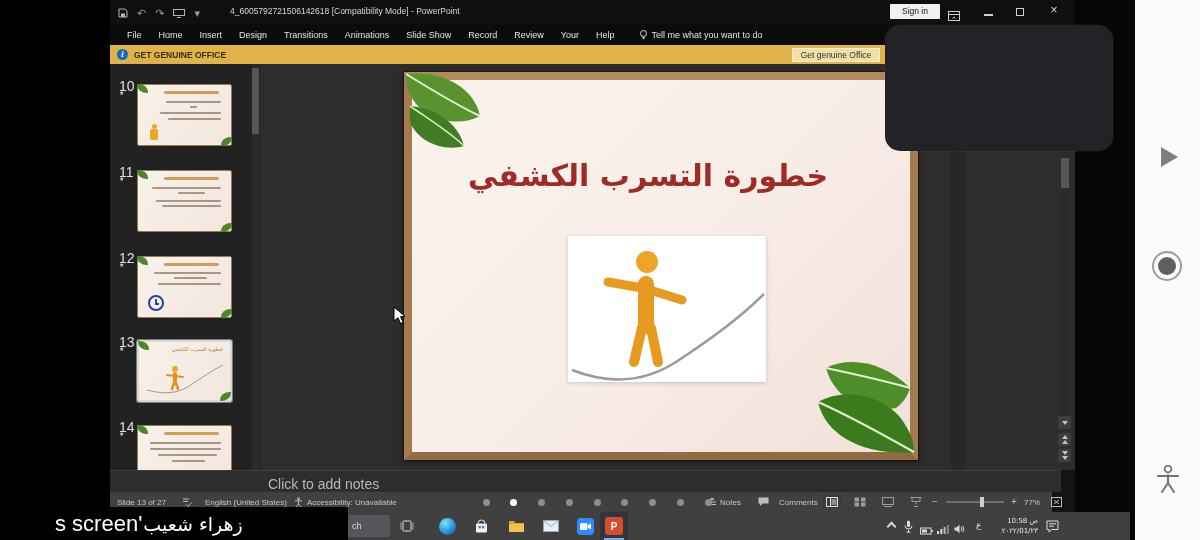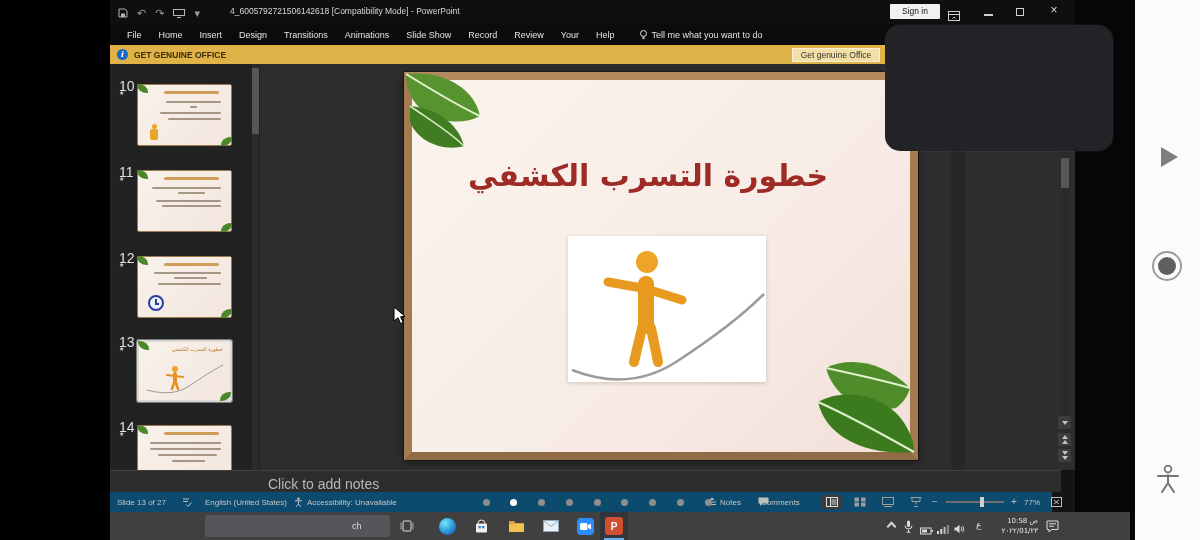--- a/index.html
+++ b/index.html
@@ -92,21 +92,21 @@
   #v-thumb{position:absolute;left:951px;top:158px;width:8px;height:30px;background:#575757}
   .nav-btn{position:absolute;left:948px;width:13px;height:13px;background:#3d3d3d;display:flex;
            flex-direction:column;align-items:center;justify-content:center;gap:1px}
   .cv-up{width:0;height:0;border-left:3px solid transparent;border-right:3px solid transparent;border-bottom:4px solid #c2c2c2}
   .cv-dn{width:0;height:0;border-left:3px solid transparent;border-right:3px solid transparent;border-top:4px solid #c2c2c2}
 
   #notesbar{position:absolute;left:0;top:470px;width:951px;height:22px;background:#2d2d2d;border-top:1px solid #404040}
   #notes-text{position:absolute;left:158px;top:5px;font-size:14px;color:#b8b8b8}
 
   
-  #statusbar{position:absolute;left:0;top:492px;width:942px;height:20px;background:#0c4a6e;font-size:8px;color:#c6c6c6}
+  #statusbar{position:absolute;left:0;top:492px;width:942px;height:20px;background:#404040;font-size:8px;color:#c6c6c6}
   .sb{position:absolute;top:6px;line-height:9px;white-space:nowrap}
   .sbi{position:absolute;top:5px}
   .view-btn{position:absolute;top:3px;width:20px;height:14px;display:flex;align-items:center;justify-content:center}
   #vb-normal{left:712px;background:#3c3c3c}
   #vb-sorter{left:740px}
   #vb-read{left:768px}
   #vb-show{left:796px}
   #sb-minus{left:822px;top:4px;font-size:10px;color:#bbb;position:absolute}
   #sb-track{position:absolute;left:836px;top:9px;width:58px;height:2px;background:#6e6e6e}
   #sb-thumbz{position:absolute;left:870px;top:5px;width:4px;height:10px;background:#cfcfcf}
@@ -374,21 +374,21 @@
             <path d="M5,0.5 l2.5,2.5 h-5 z" fill="#bdbdbd"></path>
             <path d="M1,5 h8 M1,7.5 h8" stroke="#bdbdbd"></path>
           </svg>
       </span>
       <span class="sb" style="left:610px">Notes</span>
       <span class="sbi" style="left:648px">
         <svg width="11" height="10" viewBox="0 0 11 10">
             <path d="M0.5,0.5 h10 v6 h-6 l-2.5,2.5 v-2.5 h-1.5 z" fill="#bdbdbd"></path>
           </svg>
       </span>
-      <span class="sb" style="left:651px">Comments</span>
+      <span class="sb" style="left:669px">Comments</span>
 
       <span class="view-btn" id="vb-normal">
         <svg width="12" height="10" viewBox="0 0 12 10">
             <rect x="0.5" y="0.5" width="11" height="9" fill="none" stroke="#e0e0e0"></rect>
             <path d="M4.5,0.5 v9 M5.5,3 h5 M5.5,5 h5 M5.5,7 h5" stroke="#e0e0e0"></path>
           </svg>
       </span>
       <span class="view-btn" id="vb-sorter">
         <svg width="12" height="10" viewBox="0 0 12 10">
             <rect x="0.5" y="0.5" width="4.5" height="4" fill="#9d9d9d"></rect>
@@ -513,20 +513,24 @@
     <span class="tray" id="tr-notif">
       <svg width="13" height="13" viewBox="0 0 13 13">
           <path d="M1,1 h11 v8.5 h-6.5 l-2.5,2.5 v-2.5 h-2 z" fill="none" stroke="#dddddd"></path>
           <path d="M3,3.8 h7 M3,6.2 h5" stroke="#dddddd"></path>
         </svg>
     </span>
   </div>
 
   <div id="cam-panel"></div>
 
+  <div id="share-overlay">
+    <span class="sl-latin">s screen'</span>
+    <span class="sl-arabic ar">زهراء شعيب</span>
+  </div>
 
   <div id="right-strip"></div>
   <div id="play-btn"></div>
   <div id="rec-btn"></div>
   <span id="access-btn">
     <svg width="24" height="28" viewBox="0 0 24 28">
         <circle cx="12" cy="4" r="3.4" fill="none" stroke="#747474" stroke-width="1.8"></circle>
         <path d="M2,11 h20 M12,10 v8 M12,18 l-6,9 M12,18 l6,9" stroke="#747474" stroke-width="2" fill="none" stroke-linecap="round"></path>
       </svg>
   </span>

